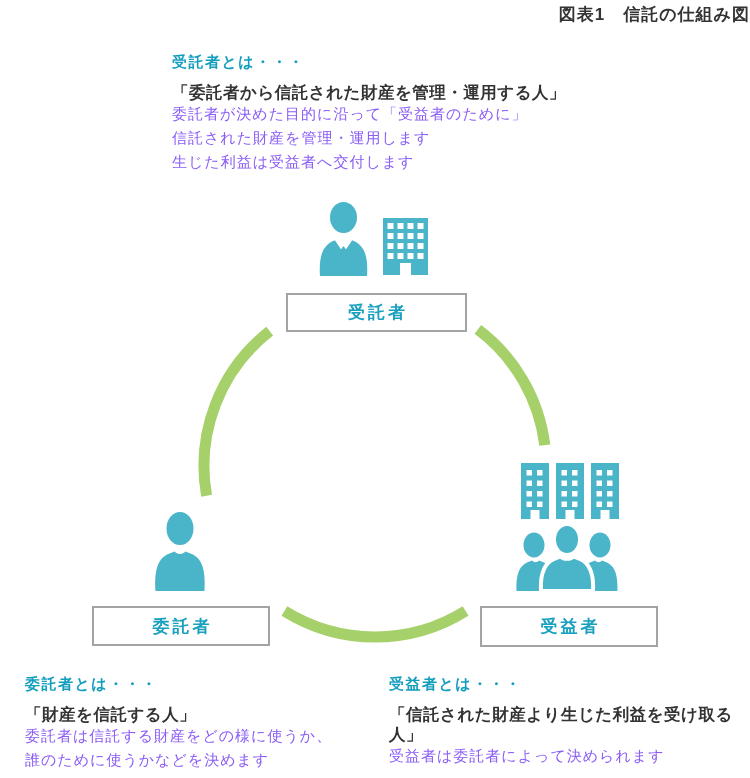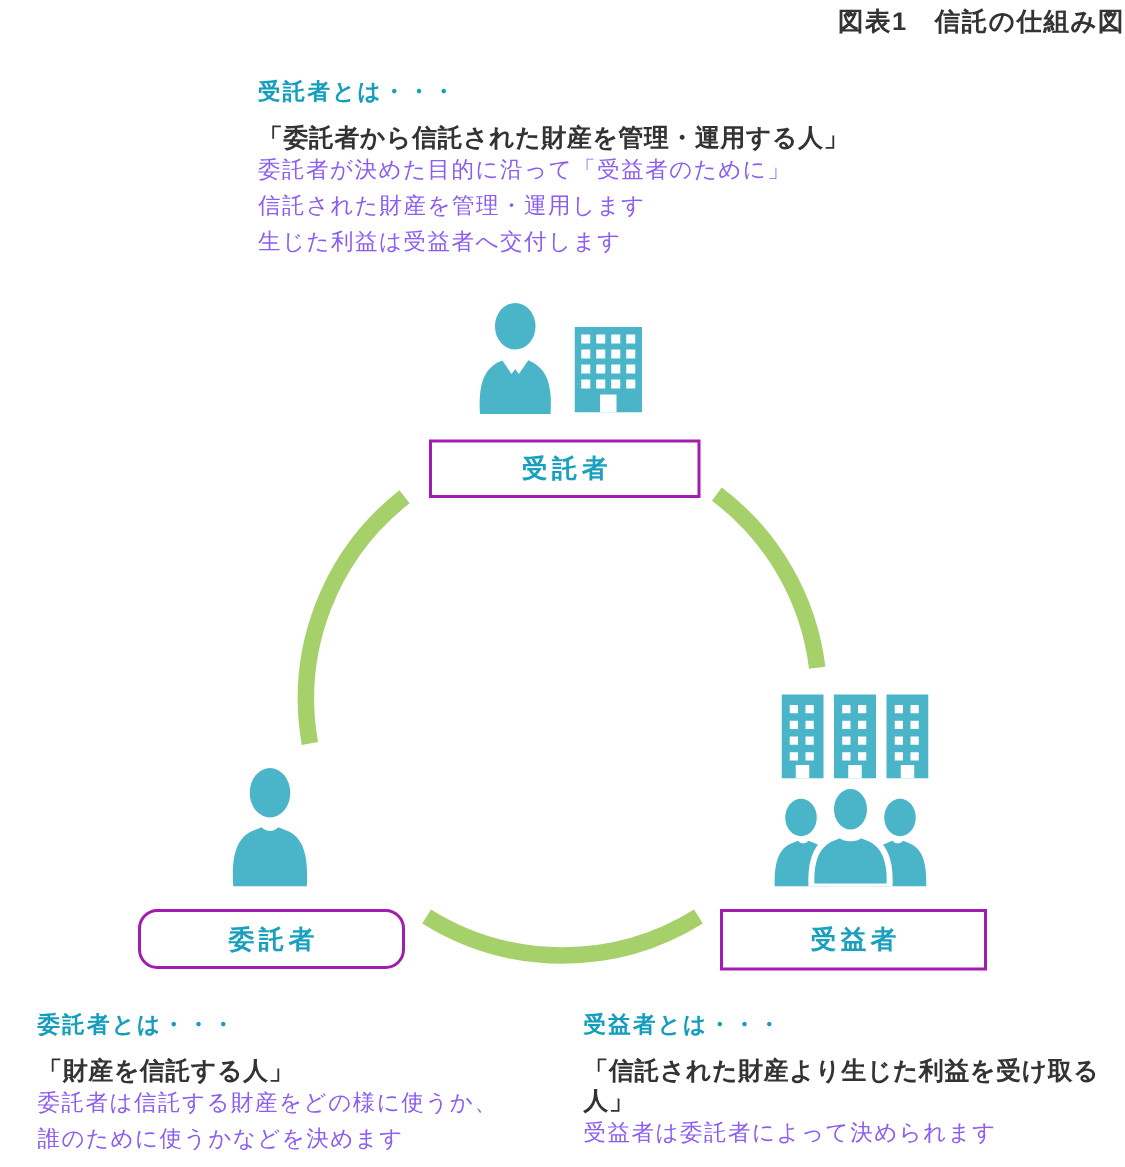--- a/index.html
+++ b/index.html
@@ -55,37 +55,37 @@
     z-index: 1;
   }
   .node-icon {
     position: absolute;
     z-index: 2;
   }
   .node-box {
     position: absolute;
     z-index: 3;
     background: #ffffff;
-    border: 2px solid #a21caf;
+    border: 2px solid #a3a3a3;
     display: flex;
     align-items: center;
     justify-content: center;
   }
   .node-label {
     font-size: 17px;
     font-weight: bold;
     color: #18A0BE;
     letter-spacing: 3px;
     text-indent: 3px;
   }
   .note-trustee     { left: 172px; top: 52px;  }
   .note-settlor     { left: 25px;  top: 674px; }
   .note-beneficiary { left: 377px; top: 674px; margin-left: 12px; }
   .box-trustee      { left: 286px; top: 293px; width: 181px; height: 39px; }
-  .box-settlor      { left: 92px;  top: 606px; width: 178px; height: 40px; border-radius: 13px; }
+  .box-settlor      { left: 92px;  top: 606px; width: 178px; height: 40px; }
   .box-beneficiary  { left: 480px; top: 606px; width: 178px; height: 41px; }
   .icon-businessman { left: 317px; top: 202px; }
   .icon-building    { left: 383px; top: 218px; }
   .icon-person      { left: 153px; top: 512px; }
   .icon-buildings   { left: 521px; top: 462px; }
   .icon-group       { left: 515px; top: 526px; }
 </style>
 </head>
 <body>
 

